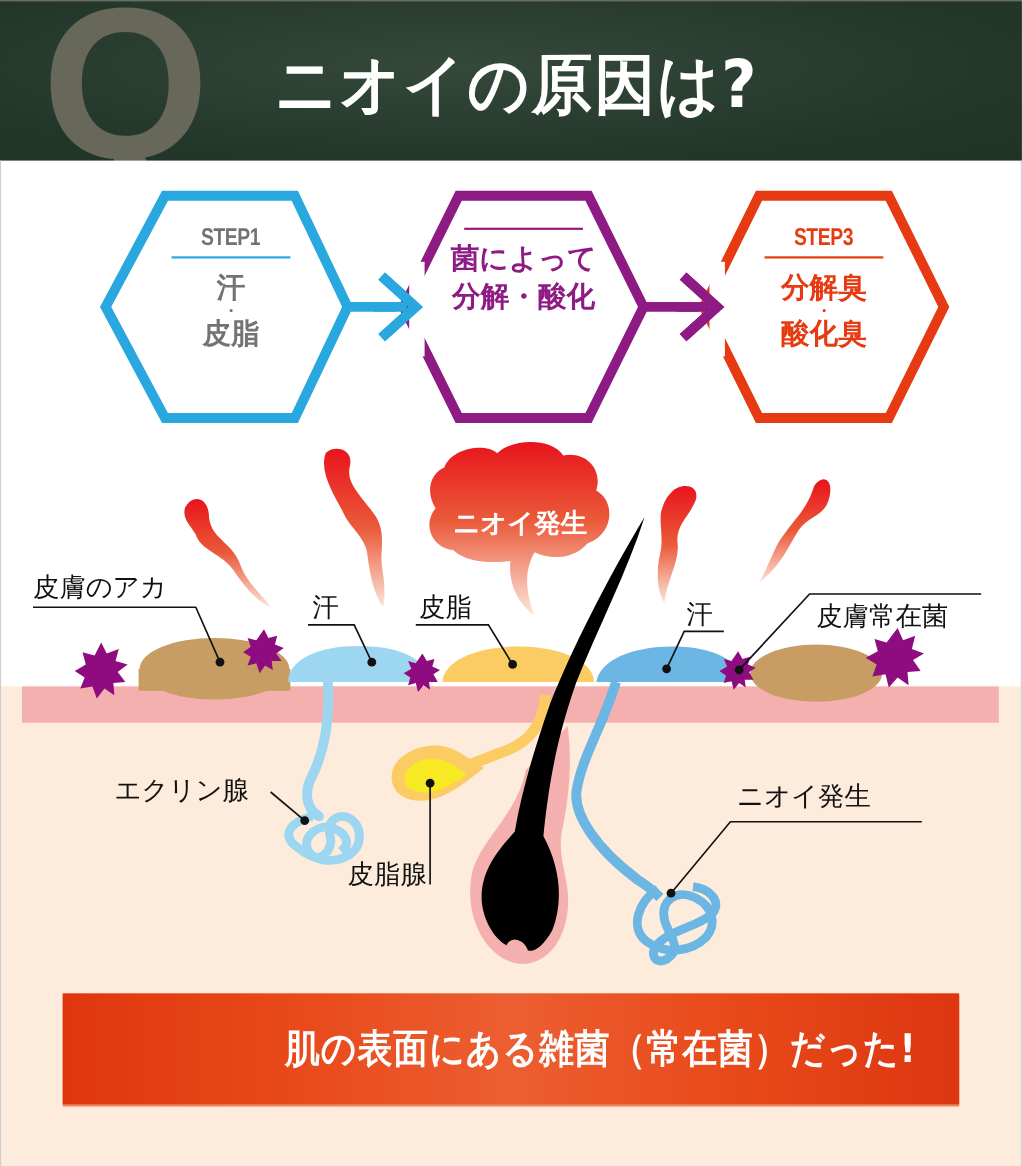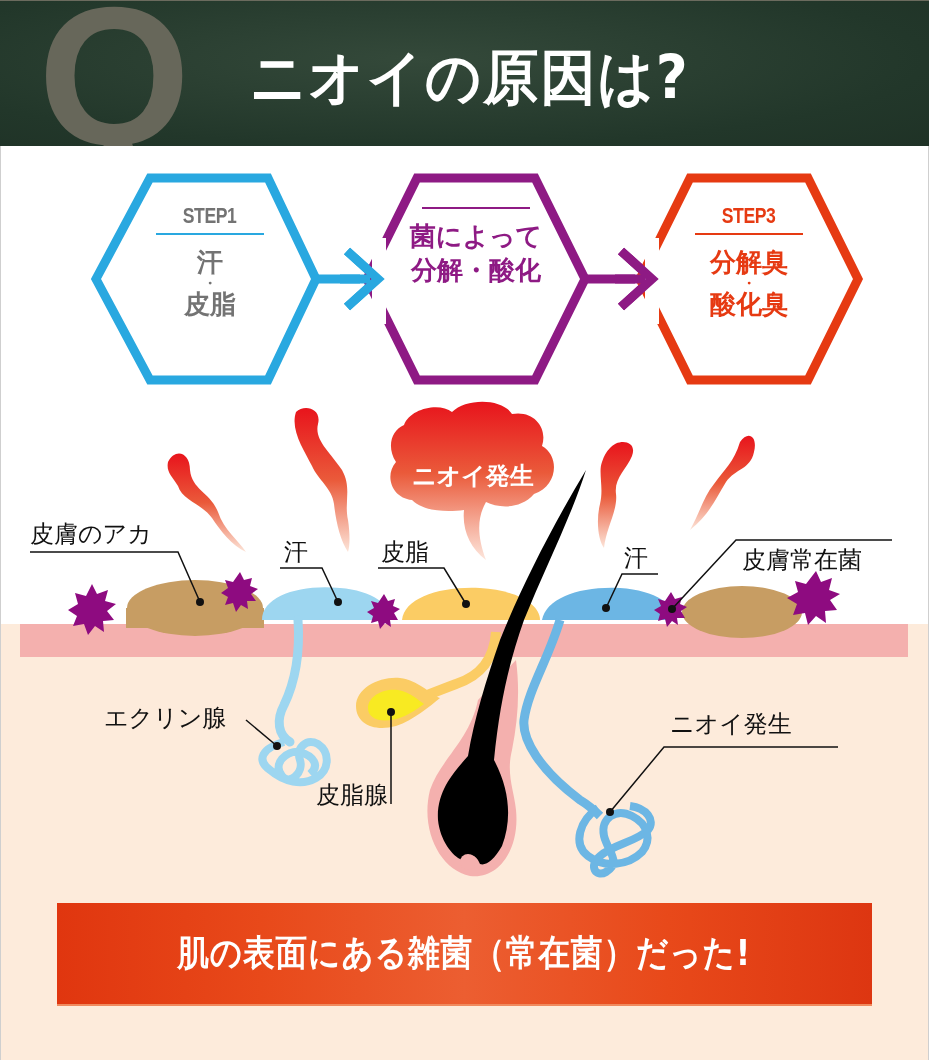--- a/index.html
+++ b/index.html
@@ -19,21 +19,21 @@
   .step-text { position: absolute; text-align: center; font-weight: bold; }
   .step-label { font-family: "Liberation Sans", sans-serif; font-size: 22px; letter-spacing: -0.5px;
                 transform: scaleX(0.8); display: inline-block; }
   .step-rule { height: 2px; margin: 4px auto 10px auto; width: 100px; }
   .step-body { font-size: 26px; line-height: 34px; }
   .step-dot { font-size: 14px; line-height: 8px; }
   .lbl { position: absolute; font-size: 24px; color: #111111; white-space: nowrap; line-height: 1; }
   .smell-cloud-text { position: absolute; left: 412px; top: 460px; font-size: 24px; font-weight: bold; color: #ffffff; }
   .banner { position: absolute; left: 57px; top: 903px; width: 815px; height: 101px;
             background: linear-gradient(90deg, #e0360f 0%, #e8491a 25%, #ec5e31 50%, #e8491a 75%, #dd3611 100%);
-            box-shadow: 0 2px 0 #f08a5e; display: flex; align-items: center; justify-content: center; }
+            box-shadow: 0 2px 0 #f08a5e; display: flex; align-items: center; justify-content: flex-end; }
   .banner-text { color: #ffffff; font-size: 36px; font-weight: bold; letter-spacing: 1px;
                  transform: scaleX(0.88); white-space: nowrap; }
   .frame-left { position: absolute; left: 0; top: 146px; width: 1px; height: 914px; background: #cfcfcf; }
   .frame-right { position: absolute; right: 0; top: 146px; width: 1px; height: 914px; background: #cfcfcf; }
 </style>
 </head>
 <body>
 
 <div class="header">
   <div class="q-letter">Q</div>

